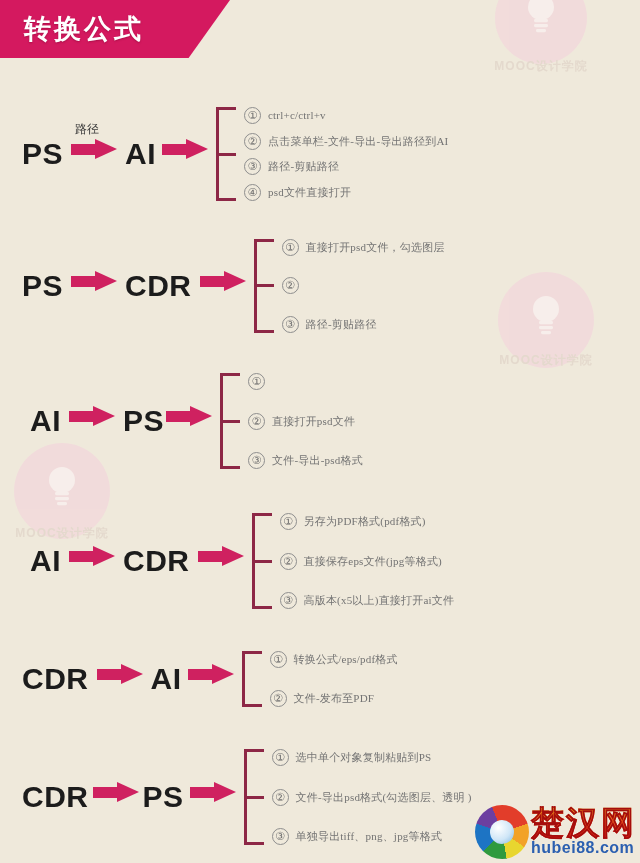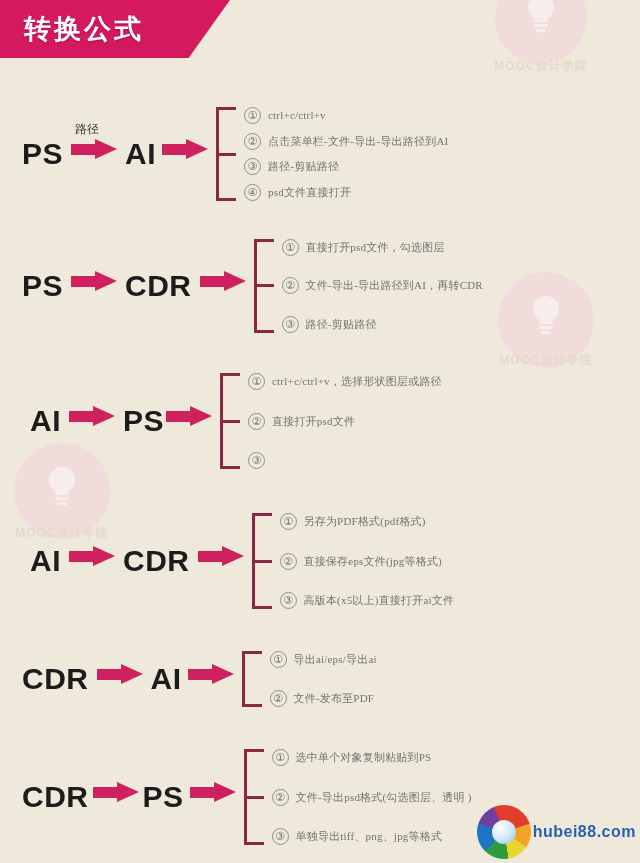--- a/index.html
+++ b/index.html
@@ -356,21 +356,20 @@
         <div class="tick" style="top:50%; margin-top:-1.5px;"></div>
         <div class="tick" style="bottom:0;"></div>
       </div>
       <div class="items">
         <div class="item">
           <span class="num">①</span>
           <span class="item-text">直接打开psd文件，勾选图层</span>
         </div>
         <div class="item">
           <span class="num">②</span>
-          <span class="item-text">文件-导出-导出路径到AI，再转CDR</span>
         </div>
         <div class="item">
           <span class="num">③</span>
           <span class="item-text">路径-剪贴路径</span>
         </div>
       </div>
     </div>
   </div>
 
   <div class="row" style="top:366px; height:110px;">
@@ -389,28 +388,28 @@
     <div class="group" style="height:96px;">
       <div class="bracket">
         <div class="spine"></div>
         <div class="tick" style="top:0;"></div>
         <div class="tick" style="top:50%; margin-top:-1.5px;"></div>
         <div class="tick" style="bottom:0;"></div>
       </div>
       <div class="items">
         <div class="item">
           <span class="num">①</span>
-          <span class="item-text">ctrl+c/ctrl+v，选择形状图层或路径</span>
         </div>
         <div class="item">
           <span class="num">②</span>
           <span class="item-text">直接打开psd文件</span>
         </div>
         <div class="item">
           <span class="num">③</span>
+          <span class="item-text">文件-导出-psd格式</span>
         </div>
       </div>
     </div>
   </div>
 
   <div class="row" style="top:506px; height:110px;">
     <div class="flow" style="margin-left:30px;">
       <span class="app">AI</span>
       <div class="arrow">
         <div class="shaft"></div>
@@ -461,21 +460,21 @@
     </div>
     <div class="group" style="height:56px;">
       <div class="bracket">
         <div class="spine"></div>
         <div class="tick" style="top:0;"></div>
         <div class="tick" style="bottom:0;"></div>
       </div>
       <div class="items">
         <div class="item">
           <span class="num">①</span>
-          <span class="item-text">导出ai/eps/导出ai</span>
+          <span class="item-text">转换公式/eps/pdf格式</span>
         </div>
         <div class="item">
           <span class="num">②</span>
           <span class="item-text">文件-发布至PDF</span>
         </div>
       </div>
     </div>
   </div>
 
   <div class="row" style="top:742px; height:110px;">
@@ -511,17 +510,18 @@
           <span class="num">③</span>
           <span class="item-text">单独导出tiff、png、jpg等格式</span>
         </div>
       </div>
     </div>
   </div>
 
   <div class="sitemark">
     <div class="globe"></div>
     <div class="sitemark-txt">
+      <span class="sitemark-cn">楚汉网</span>
       <span class="sitemark-url">hubei88.com</span>
     </div>
   </div>
 
 </div>
 
 </body></html>

